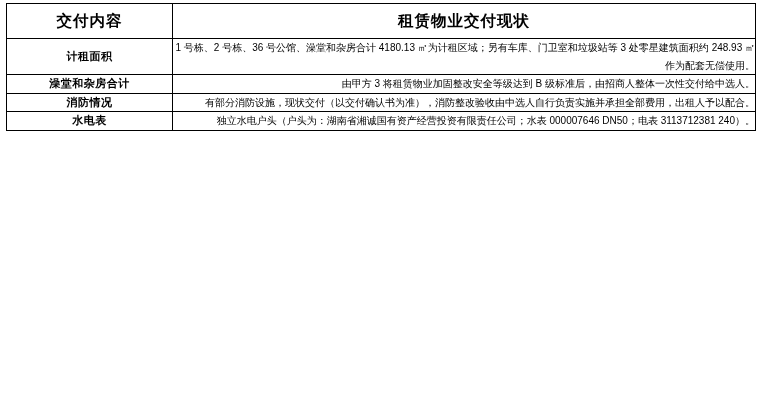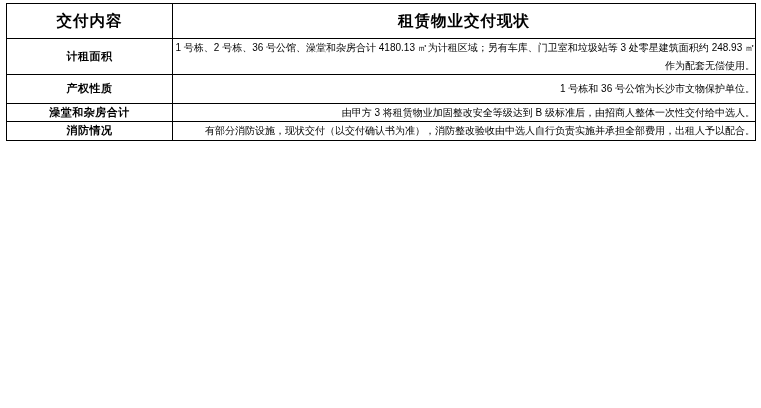--- a/index.html
+++ b/index.html
@@ -73,26 +73,26 @@
     <tbody>
       <tr>
         <th class="hdr-cell">交付内容</th>
         <th class="hdr-cell">租赁物业交付现状</th>
       </tr>
       <tr>
         <td class="label-cell">计租面积</td>
         <td class="value-cell">1 号栋、2 号栋、36 号公馆、澡堂和杂房合计 4180.13 ㎡为计租区域；另有车库、门卫室和垃圾站等 3 处零星建筑面积约 248.93 ㎡作为配套无偿使用。</td>
       </tr>
       <tr>
-        <td class="label-cell">产权性质</td>
-        <td class="value-cell one-line">1 号栋和 36 号公馆为长沙市文物保护单位。</td>
-      </tr>
-      <tr>
         <td class="label-cell">澡堂和杂房合计</td>
         <td class="value-cell">由甲方 3 将租赁物业加固整改安全等级达到 B 级标准后，由招商人整体一次性交付给中选人。</td>
       </tr>
       <tr>
         <td class="label-cell">消防情况</td>
         <td class="value-cell">有部分消防设施，现状交付（以交付确认书为准），消防整改验收由中选人自行负责实施并承担全部费用，出租人予以配合。</td>
       </tr>
+      <tr>
+        <td class="label-cell">水电表</td>
+        <td class="value-cell">独立水电户头（户头为：湖南省湘诚国有资产经营投资有限责任公司；水表 000007646 DN50；电表 3113712381 240）。</td>
+      </tr>
     </tbody>
   </table>
 </div>
 
 </body></html>

